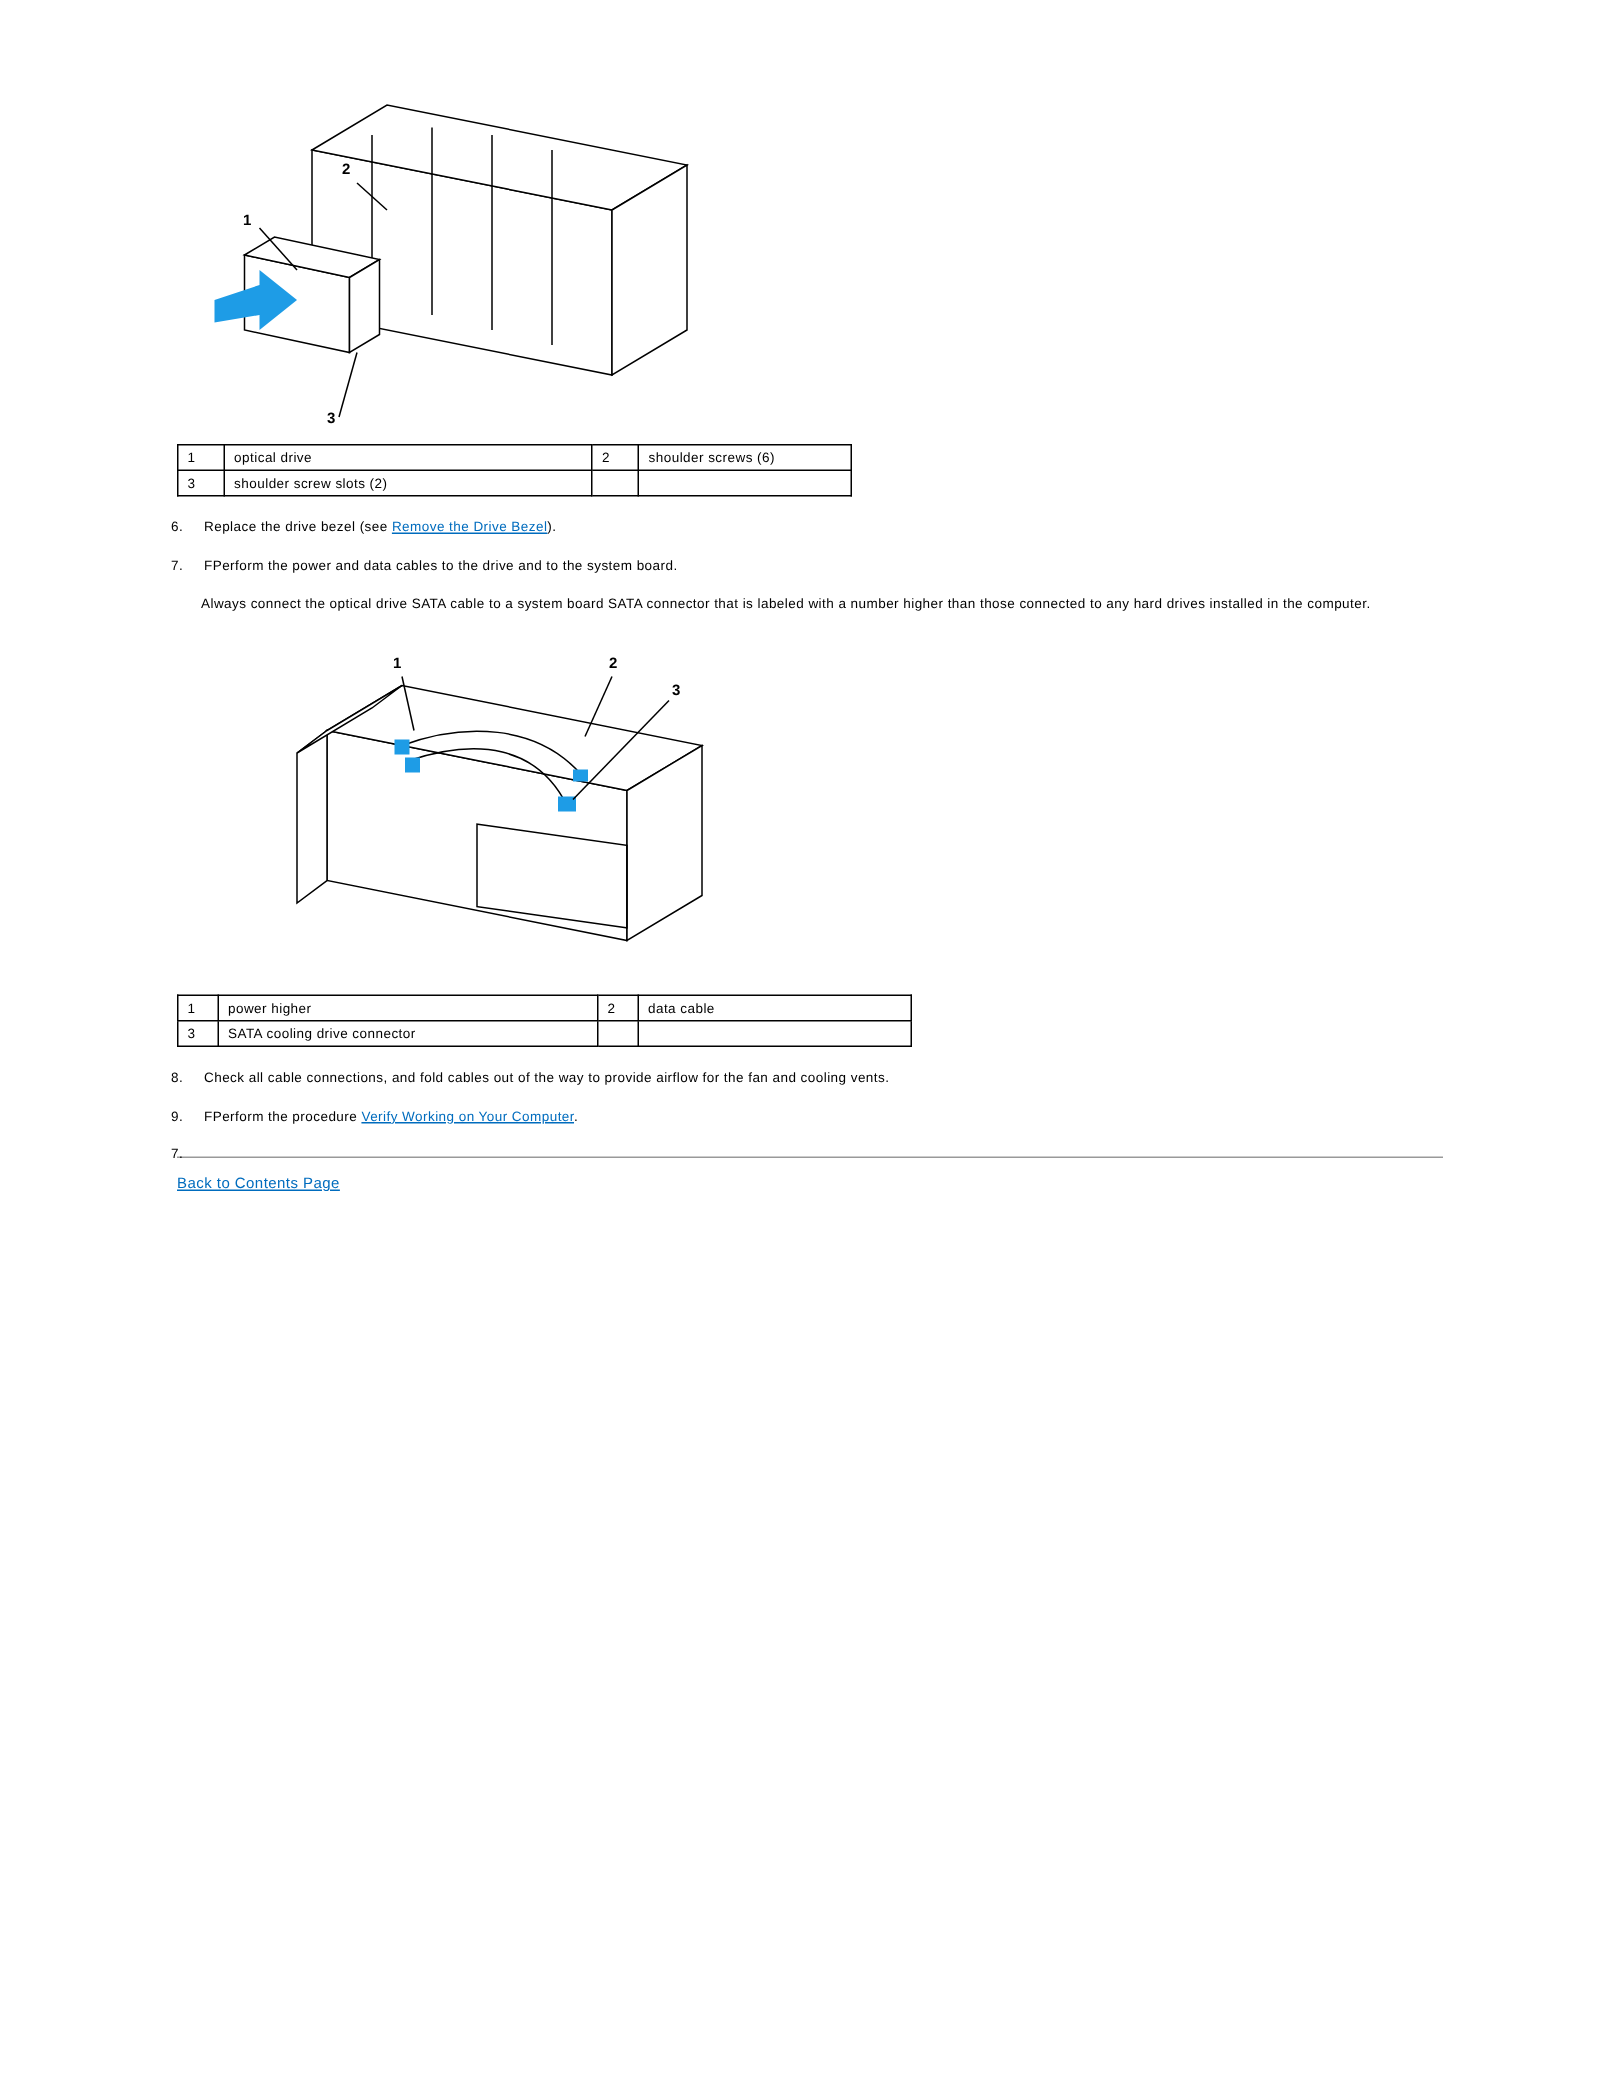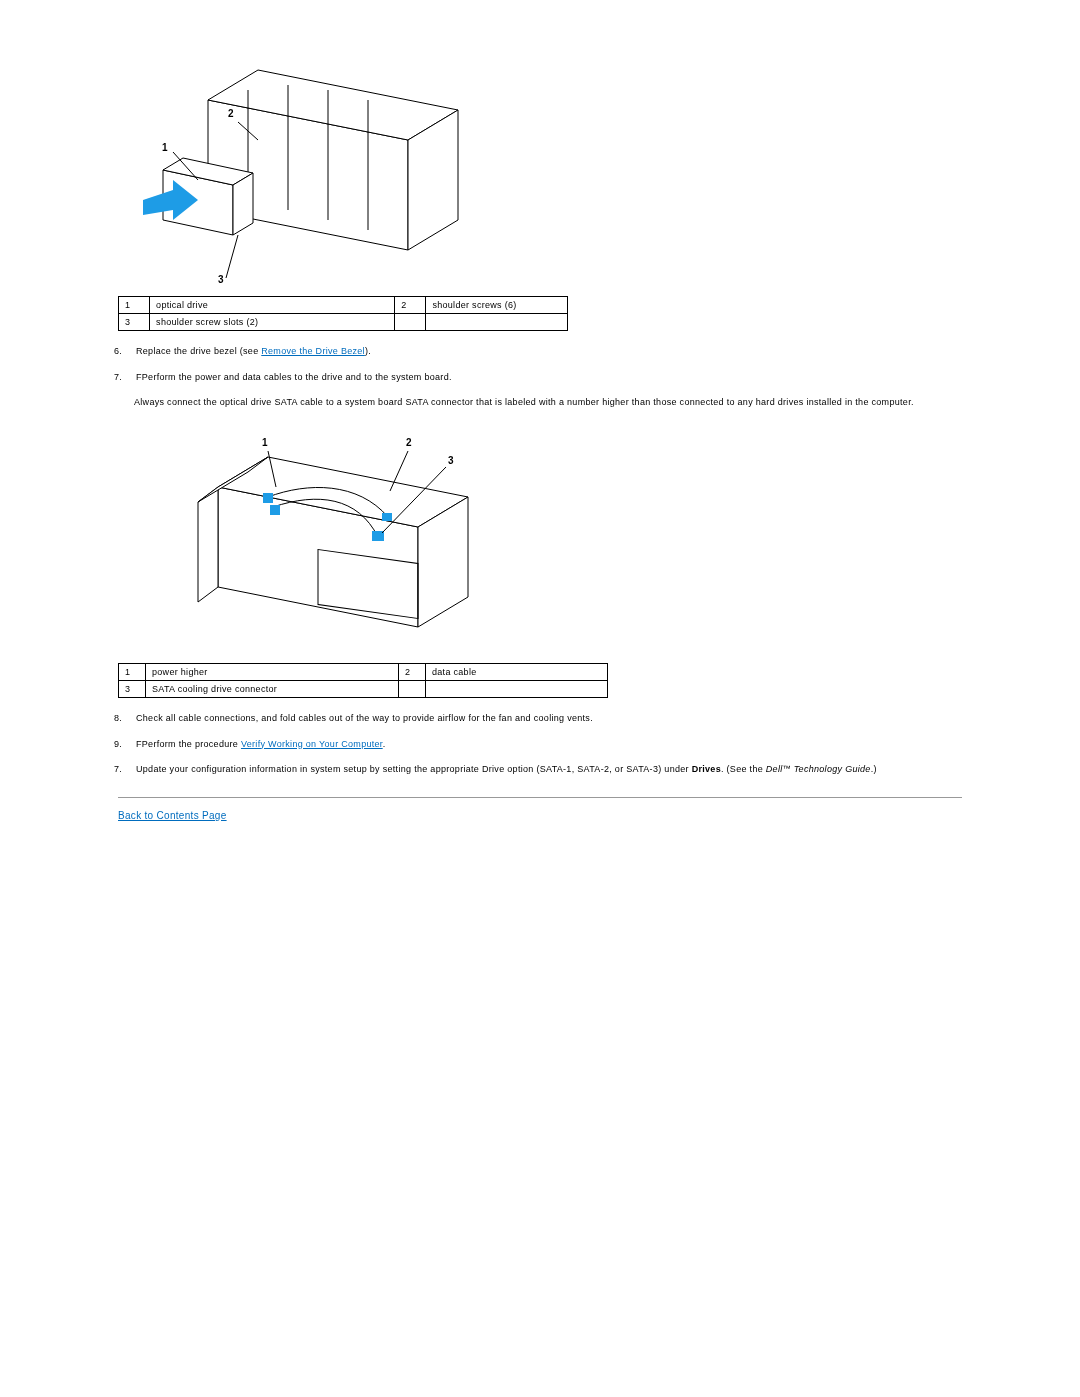--- a/index.html
+++ b/index.html
@@ -208,23 +208,20 @@
     <span>Check all cable connections, and fold cables out of the way to provide airflow for the fan and cooling vents.</span>
   </li>
   <li>
     <span class="step-num">9.</span>
     <span class="step-inner">
       <span>FPerform the procedure </span><a href="#">Verify Working on Your Computer</a><span>.</span>
     </span>
   </li>
   <li>
     <span class="step-num">7.</span>
-    <span class="step-inner">
-      <span>Update your configuration information in system setup by setting the appropriate Drive option (SATA-1, SATA-2, or SATA-3) under </span><b>Drives</b><span>. (See the </span><em class="prod">Dell</em><sup class="tm">™</sup><em class="prod"> Technology Guide</em><span>.)</span>
-    </span>
   </li>
 </ol>
 
 <hr class="sep">
 
 <a href="#" class="back-link">Back to Contents Page</a>
 
 
 
 

